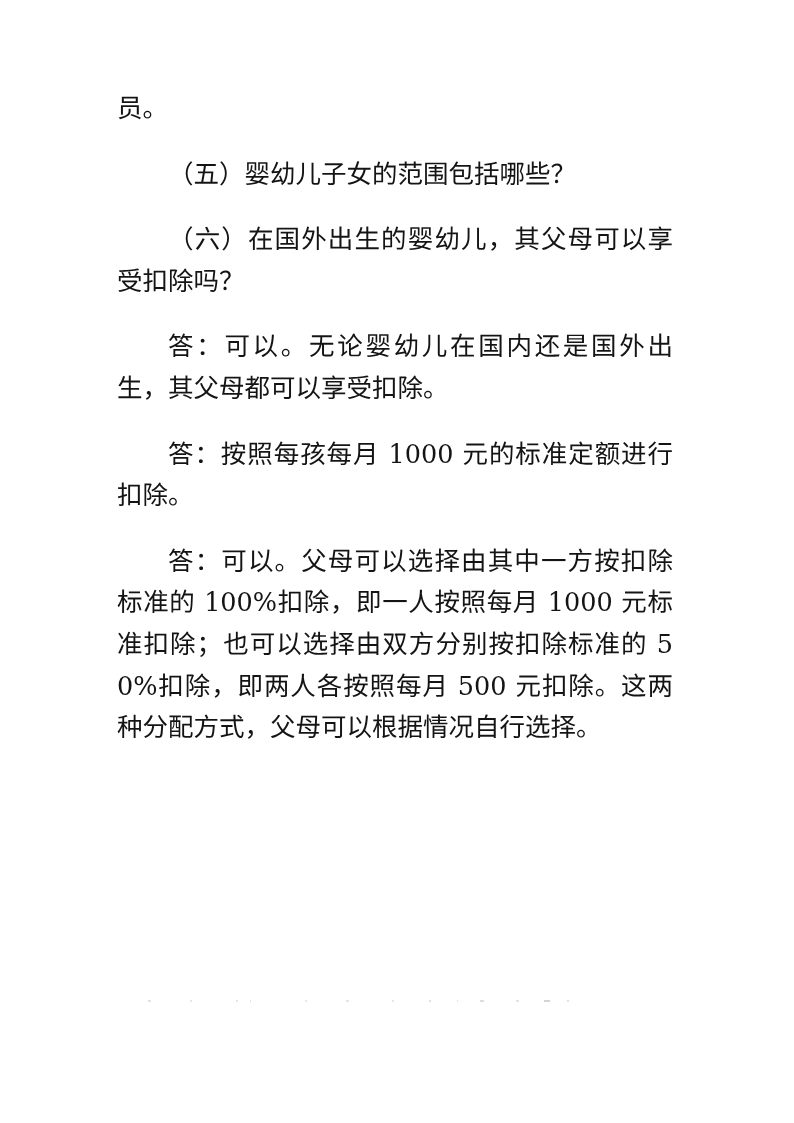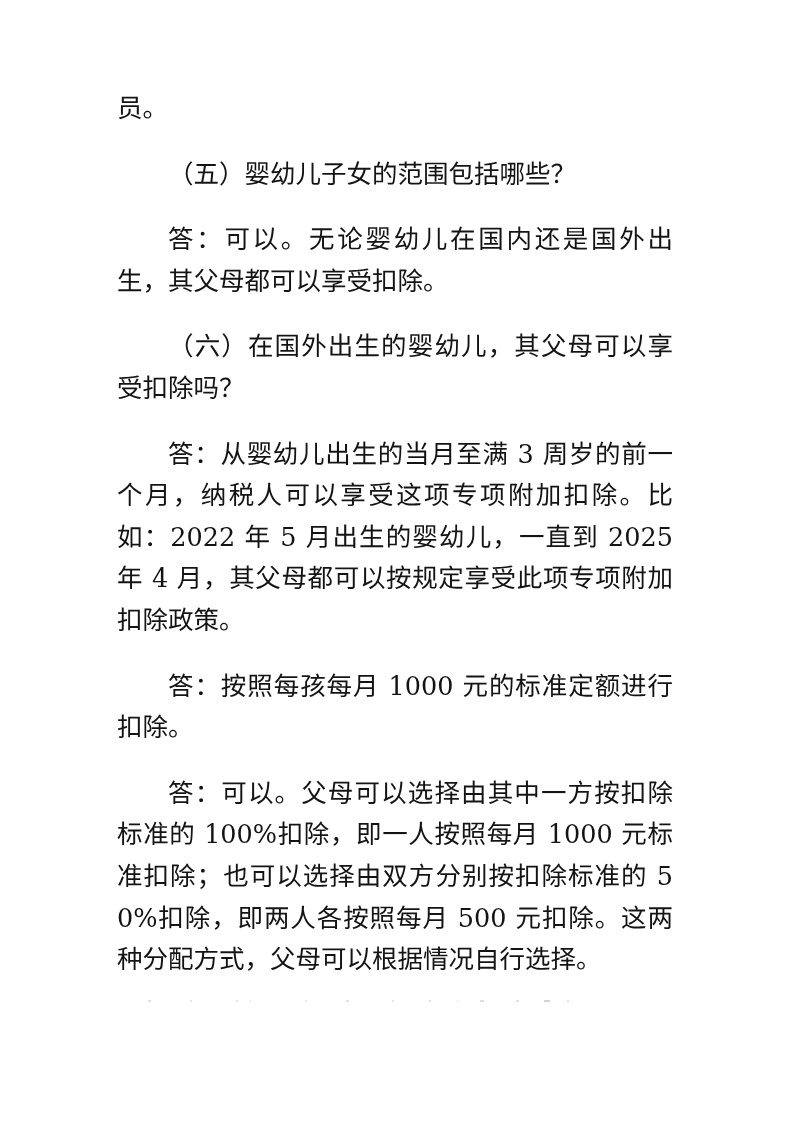--- a/index.html
+++ b/index.html
@@ -88,26 +88,25 @@
 
 <div class="page">
 
   <div class="doc-body">
 
     <p class="para noindent">员。</p>
 
     <p class="para indent">（五）婴幼儿子女的范围包括哪些？</p>
 
 
+    <p class="para indent">（六）在国外出生的婴幼儿，其父母可以享受扣除吗？</p>
+
     <p class="para indent">答：可以。无论婴幼儿在国内还是国外出生，其父母都可以享受扣除。</p>
 
-    <p class="para indent">（六）在国外出生的婴幼儿，其父母可以享受扣除吗？</p>
 
-
-    <p class="para indent">答：从婴幼儿出生的当月至满 3 周岁的前一个月，纳税人可以享受这项专项附加扣除。比如：2022 年 5 月出生的婴幼儿，一直到 2025 年 4 月，其父母都可以按规定享受此项专项附加扣除政策。</p>
 
 
     <p class="para indent">答：按照每孩每月 1000 元的标准定额进行扣除。</p>
 
 
     <p class="para indent">答：可以。父母可以选择由其中一方按扣除标准的 100%扣除，即一人按照每月 1000 元标准扣除；也可以选择由双方分别按扣除标准的 50%扣除，即两人各按照每月 500 元扣除。这两种分配方式，父母可以根据情况自行选择。</p>
 
   </div>
 
   <div class="scan-speckle"></div>

